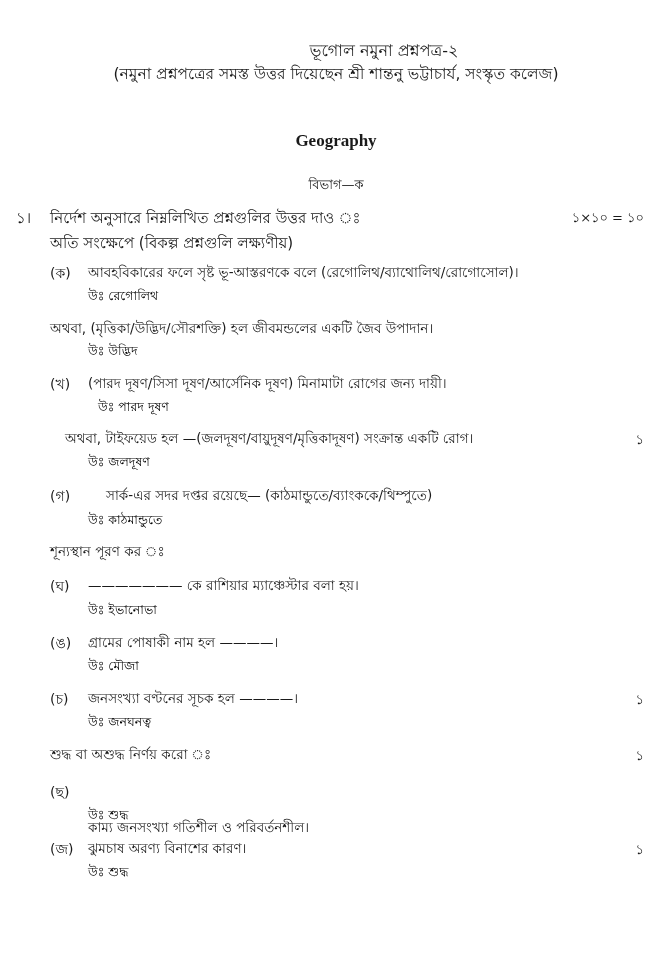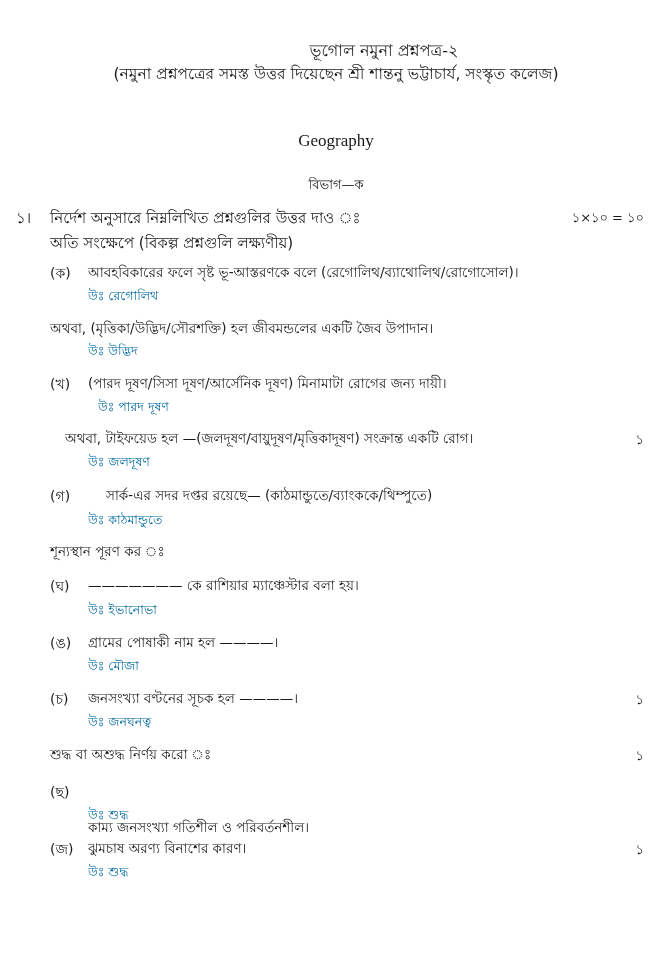--- a/index.html
+++ b/index.html
@@ -4,28 +4,28 @@
 <style>
   html, body { margin: 0; padding: 0; background: #ffffff; }
   body {
     width: 672px; height: 973px; position: relative; overflow: hidden;
     font-family: "DejaVu Sans", sans-serif; color: #1a1a1a;
   }
   .line { position: absolute; white-space: nowrap; }
   .center { left: 0; width: 672px; text-align: center; }
   .title { top: 38px; font-size: 16px; margin-left: 48px; }
   .subtitle { top: 62px; font-size: 15.5px; }
-  .subject { top: 131px; font-family: "Liberation Serif", serif; font-weight: normal; font-size: 17px; }
+  .subject { top: 131px; font-family: "Liberation Serif", serif; font-weight: bold; font-size: 17px; }
   .section { top: 175px; font-size: 13px; }
   .qnum { left: 16px; font-size: 15px; }
   .qtext { font-size: 15px; }
   .small { font-size: 15px; }
   .label { font-size: 14px; }
   .stmt { font-size: 13.5px; }
-  .ans { font-size: 12.5px; color: #0369a1; }
+  .ans { font-size: 12.5px; color: #000000; }
   .marks { right: 28px; font-size: 13px; text-align: right; }
 </style>
 </head>
 <body>
 
 <div>
 
   <div class="line center title">ভূগোল নমুনা প্রশ্নপত্র-২</div>
   <div class="line center subtitle">(নমুনা প্রশ্নপত্রের সমস্ত উত্তর দিয়েছেন শ্রী শান্তনু ভট্টাচার্য, সংস্কৃত কলেজ)</div>
   <div class="line center subject">Geography</div>

